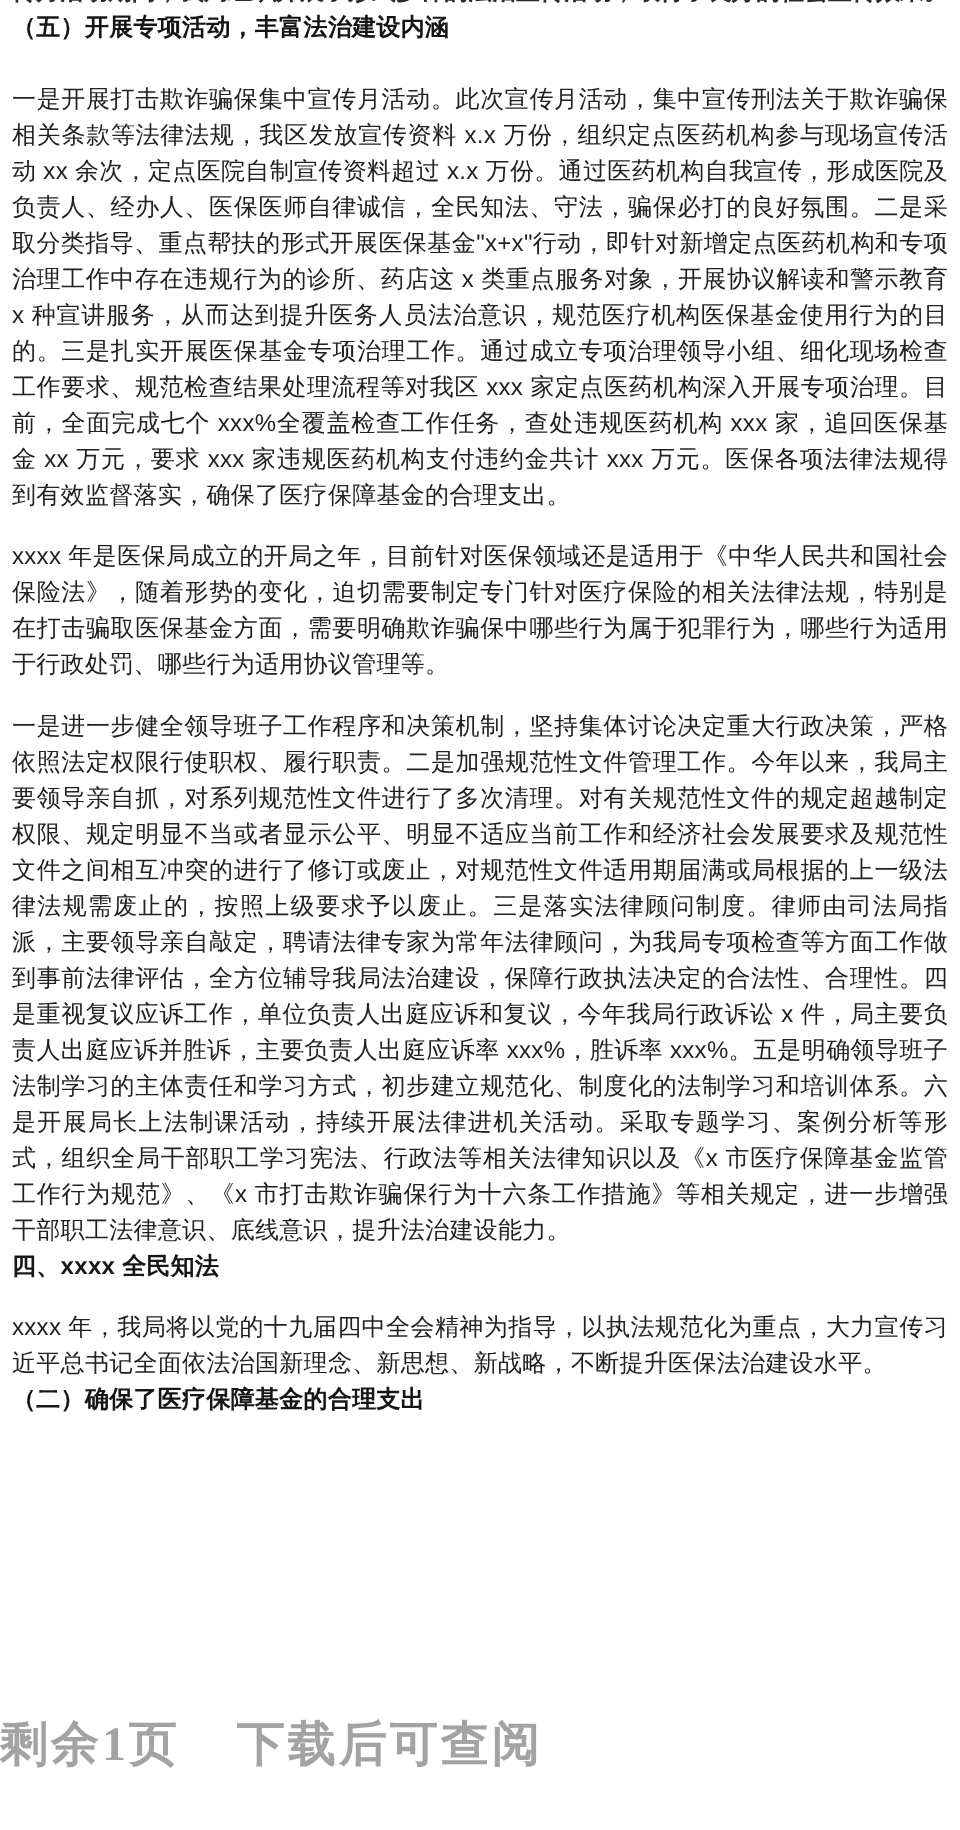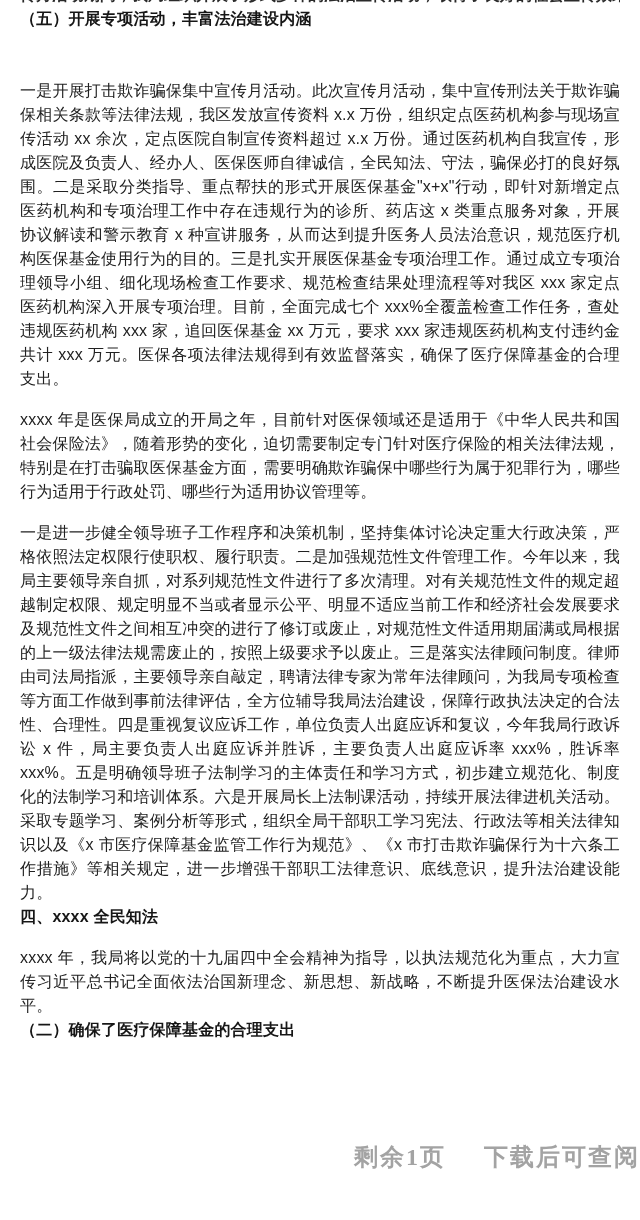--- a/index.html
+++ b/index.html
@@ -4,21 +4,21 @@
 <style>
   html,body{margin:0;padding:0;}
   body{
     width:640px;height:1220px;
     background:#ffffff;
     color:#212121;
     font-family:"Liberation Sans","DejaVu Sans",sans-serif;
     overflow:hidden;
     position:relative;
   }
-  .page{padding:0 20px;}
+  .page{padding:0 8px;}
   .para, .hd{
     margin:0;
     font-size:16px;
     line-height:24px;
     text-align:justify;
     letter-spacing:0.2px;
   }
   .hd{font-weight:700;color:#161616;}
   .para{font-weight:400;margin-top:17px;}
   .clip-line{
@@ -28,29 +28,29 @@
   }
   .clip-line span{
     display:block;
     margin-top:-17px;
     font-size:16px;
     line-height:24px;
     font-weight:700;
     color:#2a2a2a;
     white-space:nowrap;
   }
-  .first-para{margin-top:48px;}
+  .first-para{margin-top:24px;}
   .footer{
     position:absolute;
     top:1141px;left:0;
     width:100%;
-    text-align:right;
+    text-align:left;
     color:#a3a3a3;
     font-weight:700;
-    font-size:24px;
+    font-size:32px;
     font-family:"Liberation Serif","DejaVu Serif",serif;
     letter-spacing:2px;
   }
   .footer .dl{margin-left:38px;}
 </style>
 </head>
 <body>
 
 <div class="page">
 

